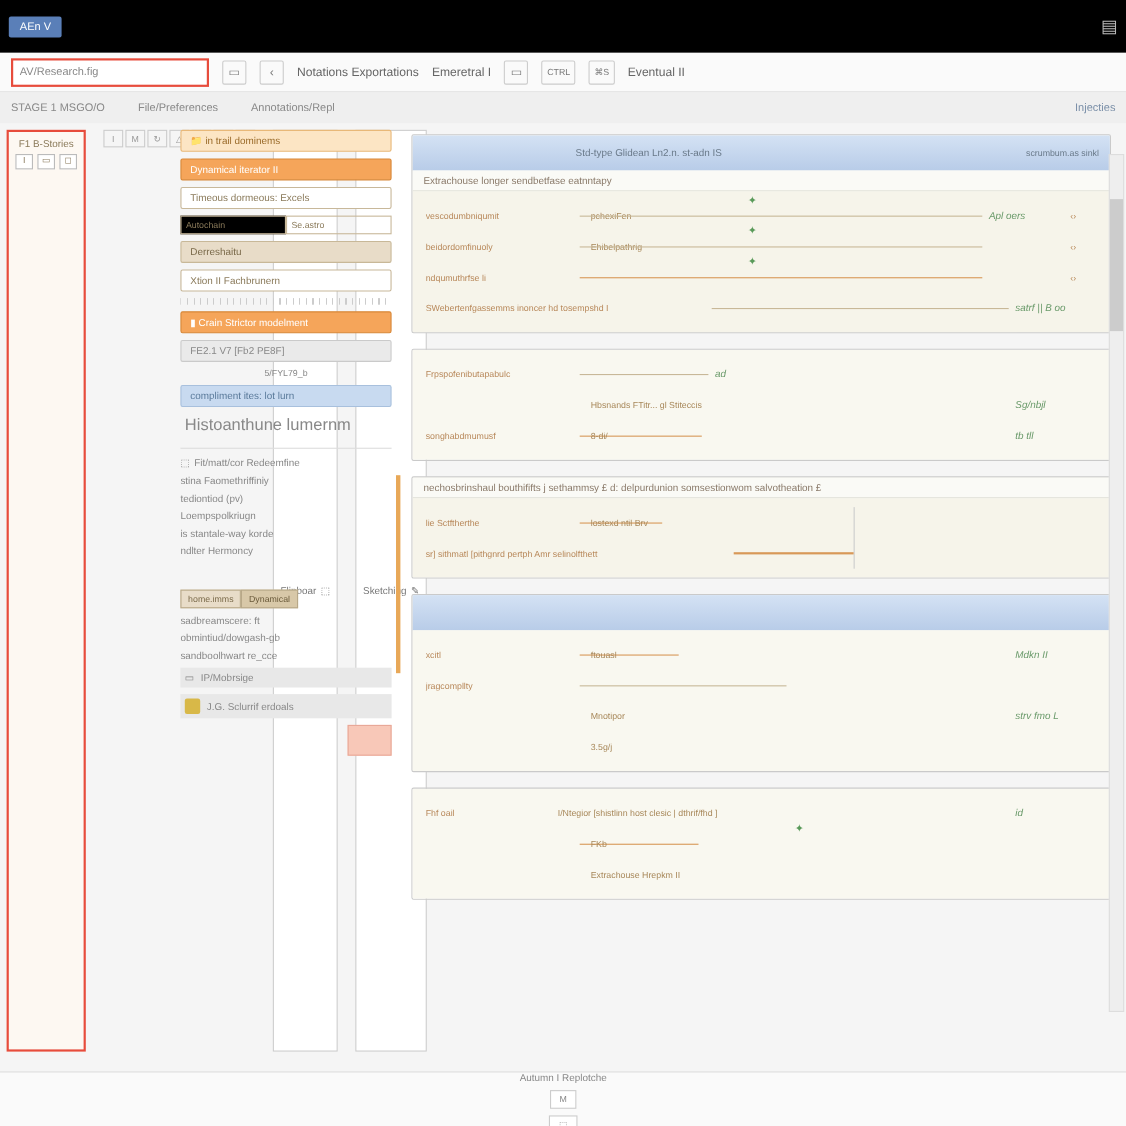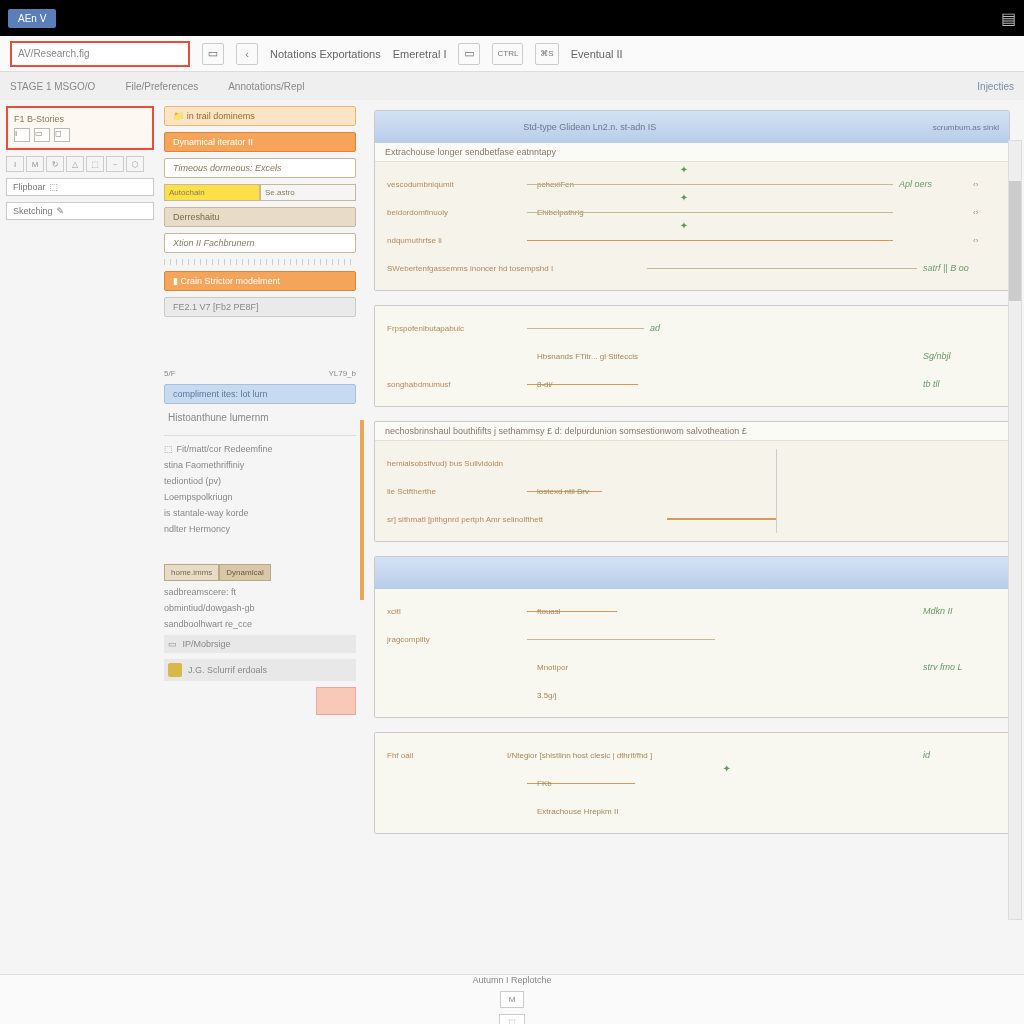--- a/index.html
+++ b/index.html
@@ -1,51 +1,51 @@
 <!DOCTYPE html>
 <html><head>
 <meta charset="utf-8">
 <style>
 * { box-sizing: border-box; margin: 0; padding: 0; font-family: 'Segoe UI', Arial, sans-serif; }
 body { width: 1024px; height: 1024px; background: #f5f5f5; overflow: hidden; position: relative; }
 
-.titlebar { height: 36px; background: #000; display: flex; align-items: center; padding: 0 8px; }
+.titlebar { height: 48px; background: #000; display: flex; align-items: center; padding: 0 8px; }
 .title-tab { background: #5a7fb8; color: #fff; padding: 4px 10px; font-size: 10px; border-radius: 2px; }
 .titlebar-right { margin-left: auto; color: #bbb; }
 
 .toolbar { height: 36px; background: #fafafa; border-bottom: 1px solid #ddd; display: flex; align-items: center; gap: 12px; padding: 0 10px; }
 .search-box { border: 2px solid #e74c3c; height: 26px; width: 180px; padding: 0 6px; font-size: 10px; color: #888; display: flex; align-items: center; background: #fff; }
 .tb-icon { width: 22px; height: 22px; border: 1px solid #ccc; border-radius: 2px; display: flex; align-items: center; justify-content: center; font-size: 11px; color: #777; }
 .tb-link { font-size: 11px; color: #666; }
 
 .subheader { height: 28px; background: #efefef; display: flex; align-items: center; padding: 0 10px; font-size: 10px; color: #888; gap: 30px; }
 .subheader-right { margin-left: auto; color: #7a8fa8; }
 
 .main { display: flex; height: 850px; }
 
-.leftcol { width: 160px; padding: 6px; display: flex; flex-direction: column; gap: 6px; }
+.leftcol { width: 160px; padding: 6px; display: flex; flex-direction: row; gap: 16px; text-align: center; }
 .red-card { border: 2px solid #e74c3c; background: #fdf8f2; padding: 6px; font-size: 9px; color: #8a7a5a; }
 .mini-btns { display: flex; gap: 4px; margin-top: 4px; }
 .mini-btn { width: 16px; height: 14px; border: 1px solid #bbb; background: #fff; font-size: 8px; }
 .tool-row { display: flex; gap: 2px; }
 .tool-row span { width: 18px; height: 16px; border: 1px solid #ccc; font-size: 8px; display: flex; align-items: center; justify-content: center; color: #999; }
 .side-btn { border: 1px solid #ccc; background: #fff; padding: 3px 6px; font-size: 9px; color: #777; display: flex; align-items: center; gap: 4px; }
 
 .midcol { width: 200px; padding: 6px 4px; display: flex; flex-direction: column; gap: 6px; }
 .pill { padding: 4px 8px; font-size: 9px; border-radius: 2px; text-align: left; }
 .p-orange-light { background: #fce5c4; border: 1px solid #e8b878; color: #9a6b2a; }
 .p-orange { background: #f5a55a; border: 1px solid #d88838; color: #fff; }
-.p-outline { background: #fff; border: 1px solid #c8b89a; color: #8a7a5a; font-style: italic; }
+.p-outline { background: #fff; border: 1px solid #c8b89a; color: #8a7a5a; }
 .p-tan { background: #e8dcc8; border: 1px solid #c8b898; color: #7a6a4a; }
 .p-split { display: flex; }
 .p-split > span { flex: 1; padding: 3px 4px; border: 1px solid #c8b89a; font-size: 8px; color: #8a7a5a; }
-.p-split > span:first-child { background: #fde047; }
+.p-split > span:first-child { background: #000000; }
 .p-grey { background: #eaeaea; border: 1px solid #cacaca; color: #888; }
 .p-blue { background: #c8daf0; border: 1px solid #a8c0dd; color: #5a7a9a; }
-.label-plain { font-size: 10px; color: #888; padding: 2px 4px; }
+.label-plain { font-size: 15px; color: #888; padding: 2px 4px; }
 .ruler { height: 6px; background: repeating-linear-gradient(90deg,#ccc 0 1px,transparent 1px 6px); }
 .swatch-pink { width: 40px; height: 28px; background: #f8c8b8; border: 1px solid #e8a898; align-self: flex-end; }
 
 .mid-lower { border-top: 1px solid #ddd; padding-top: 8px; margin-top: 4px; display: flex; flex-direction: column; gap: 6px; }
 .li-row { font-size: 9px; color: #888; display: flex; align-items: center; gap: 4px; }
 .dual-btn { display: flex; margin-top: 24px; }
 .dual-btn span { padding: 3px 6px; font-size: 8px; border: 1px solid #b8a888; }
 .dual-btn span:first-child { background: #e8dcc8; color: #7a6a4a; }
 .dual-btn span:last-child { background: #d8c8a8; color: #6a5a3a; }
 .grey-foot { background: #e8e8e8; padding: 4px; font-size: 9px; color: #888; display: flex; align-items: center; gap: 6px; }
@@ -141,21 +141,21 @@
     <div class="pill p-outline">Timeous dormeous: Excels</div>
     <div class="p-split">
         <span>Autochain</span>
         <span>Se.astro</span>
       </div>
     <div class="pill p-tan">Derreshaitu</div>
     <div class="pill p-outline">Xtion II  Fachbrunern</div>
     <div class="ruler"></div>
     <div class="pill p-orange">▮ <span>Crain Strictor modelment</span></div>
     <div class="pill p-grey">FE2.1 V7  [Fb2  PE8F]</div>
-    <div style="display:flex;justify-content:space-between;font-size:8px;color:#888;margin-top:46px;">
+    <div style="display:flex;justify-content:center;font-size:8px;color:#888;">
         <span>5/F</span>
         <span>YL79_b</span>
       </div>
     <div class="pill p-blue">compliment ites: lot lurn</div>
     <div class="label-plain">Histoanthune lumernm</div>
 
     <div class="mid-lower">
       <div class="li-row">⬚ <span>Fit/matt/cor Redeemfine</span></div>
       <div class="li-row">stina Faomethriffiniy</div>
       <div class="li-row">tediontiod (pv)</div>
@@ -240,23 +240,20 @@
             <span class="tl-right">tb tll</span>
           </div>
       </div>
     </div>
 
     <div class="panel">
       <div class="panel-sub">nechosbrinshaul  bouthififts j  sethammsy £  d:  delpurdunion  somsestionwom  salvotheation £</div>
       <div class="panel-body" style="display:flex;">
         <div style="flex:1;">
           <div class="timeline-row">
-              <span class="tl-label" style="width:200px;">hemialsobsifvud) bus  Sullvidoldn</span>
-            </div>
-          <div class="timeline-row">
               <span class="tl-label">lie Sctftherthe</span>
               <div class="tl-track orange" style="flex:0.3;"></div>
               <span class="tl-mid">lostexd ntil Brv</span>
             </div>
           <div class="timeline-row">
               <span class="tl-label" style="width:280px;">sr] sithmatl  [pithgnrd pertph Amr  selinolfthett</span>
               <div class="wide-track" style="flex:1;"></div>
             </div>
         </div>
         <div style="width:1px;background:#ccc;"></div>

